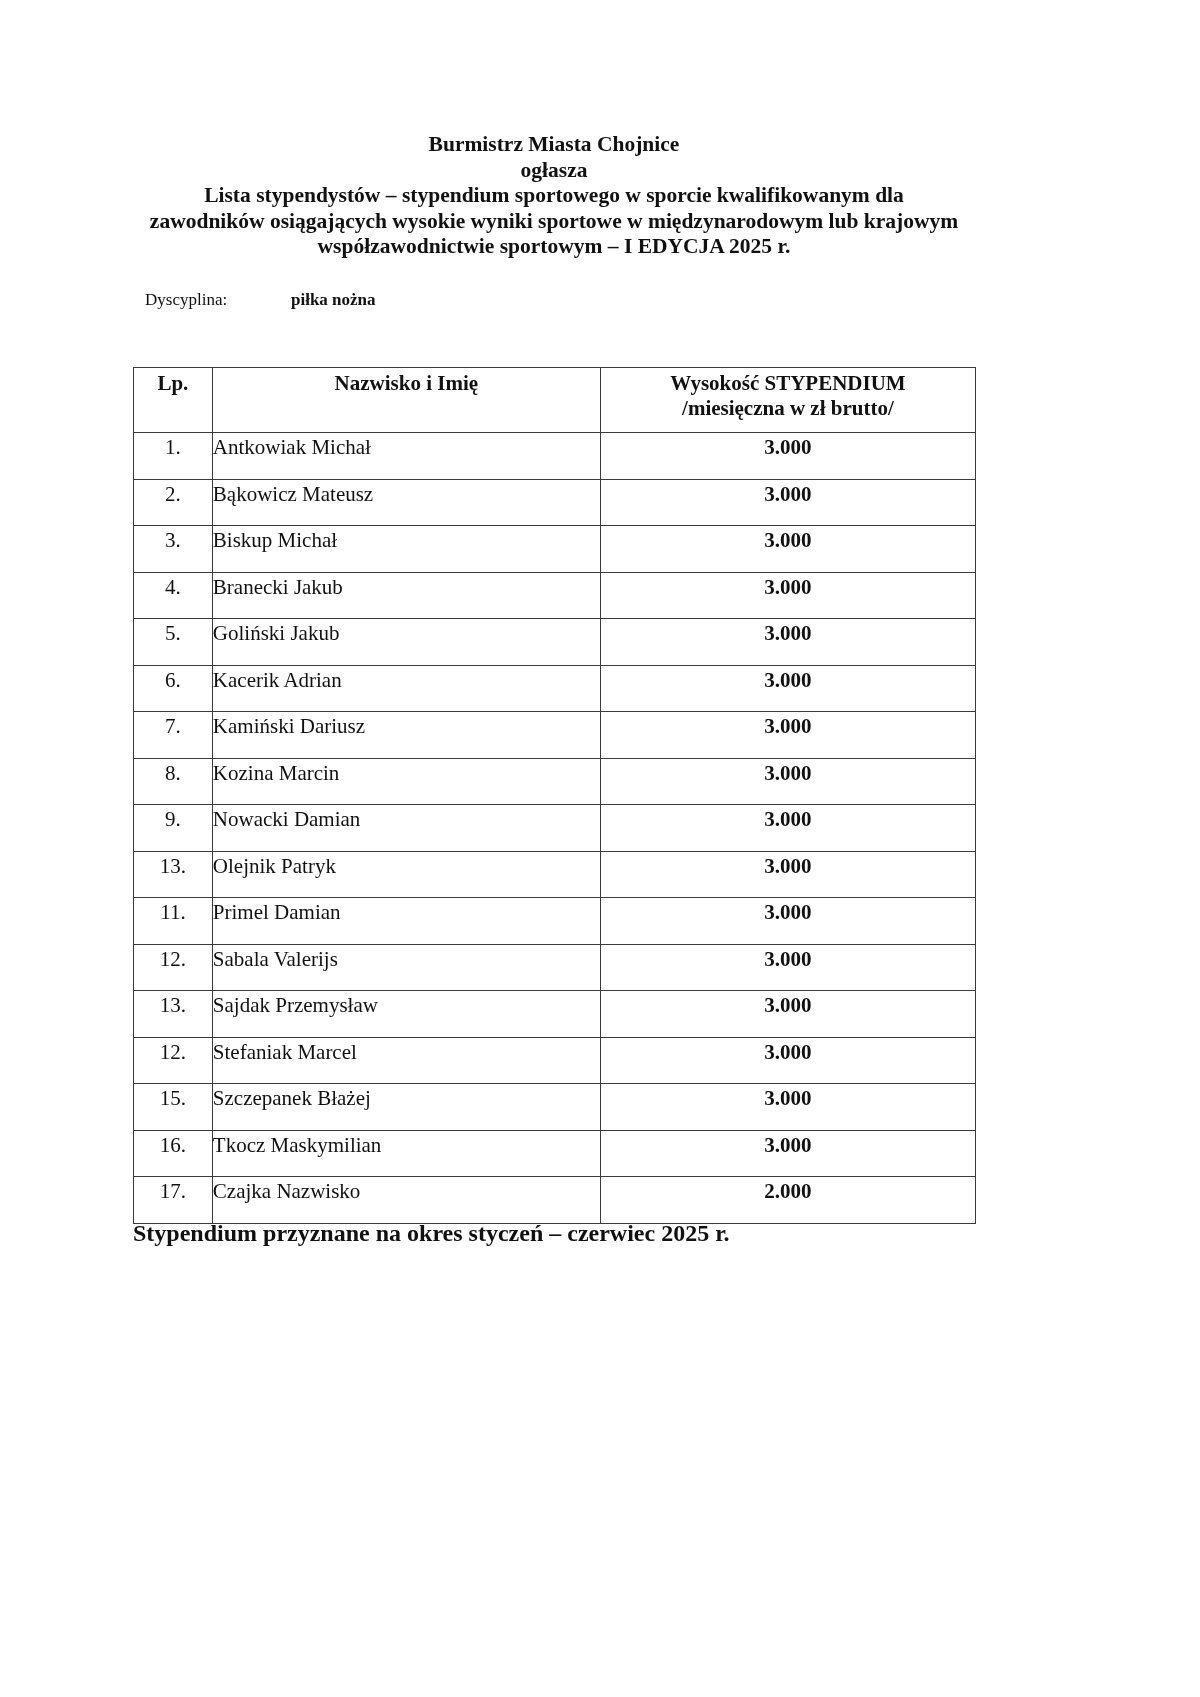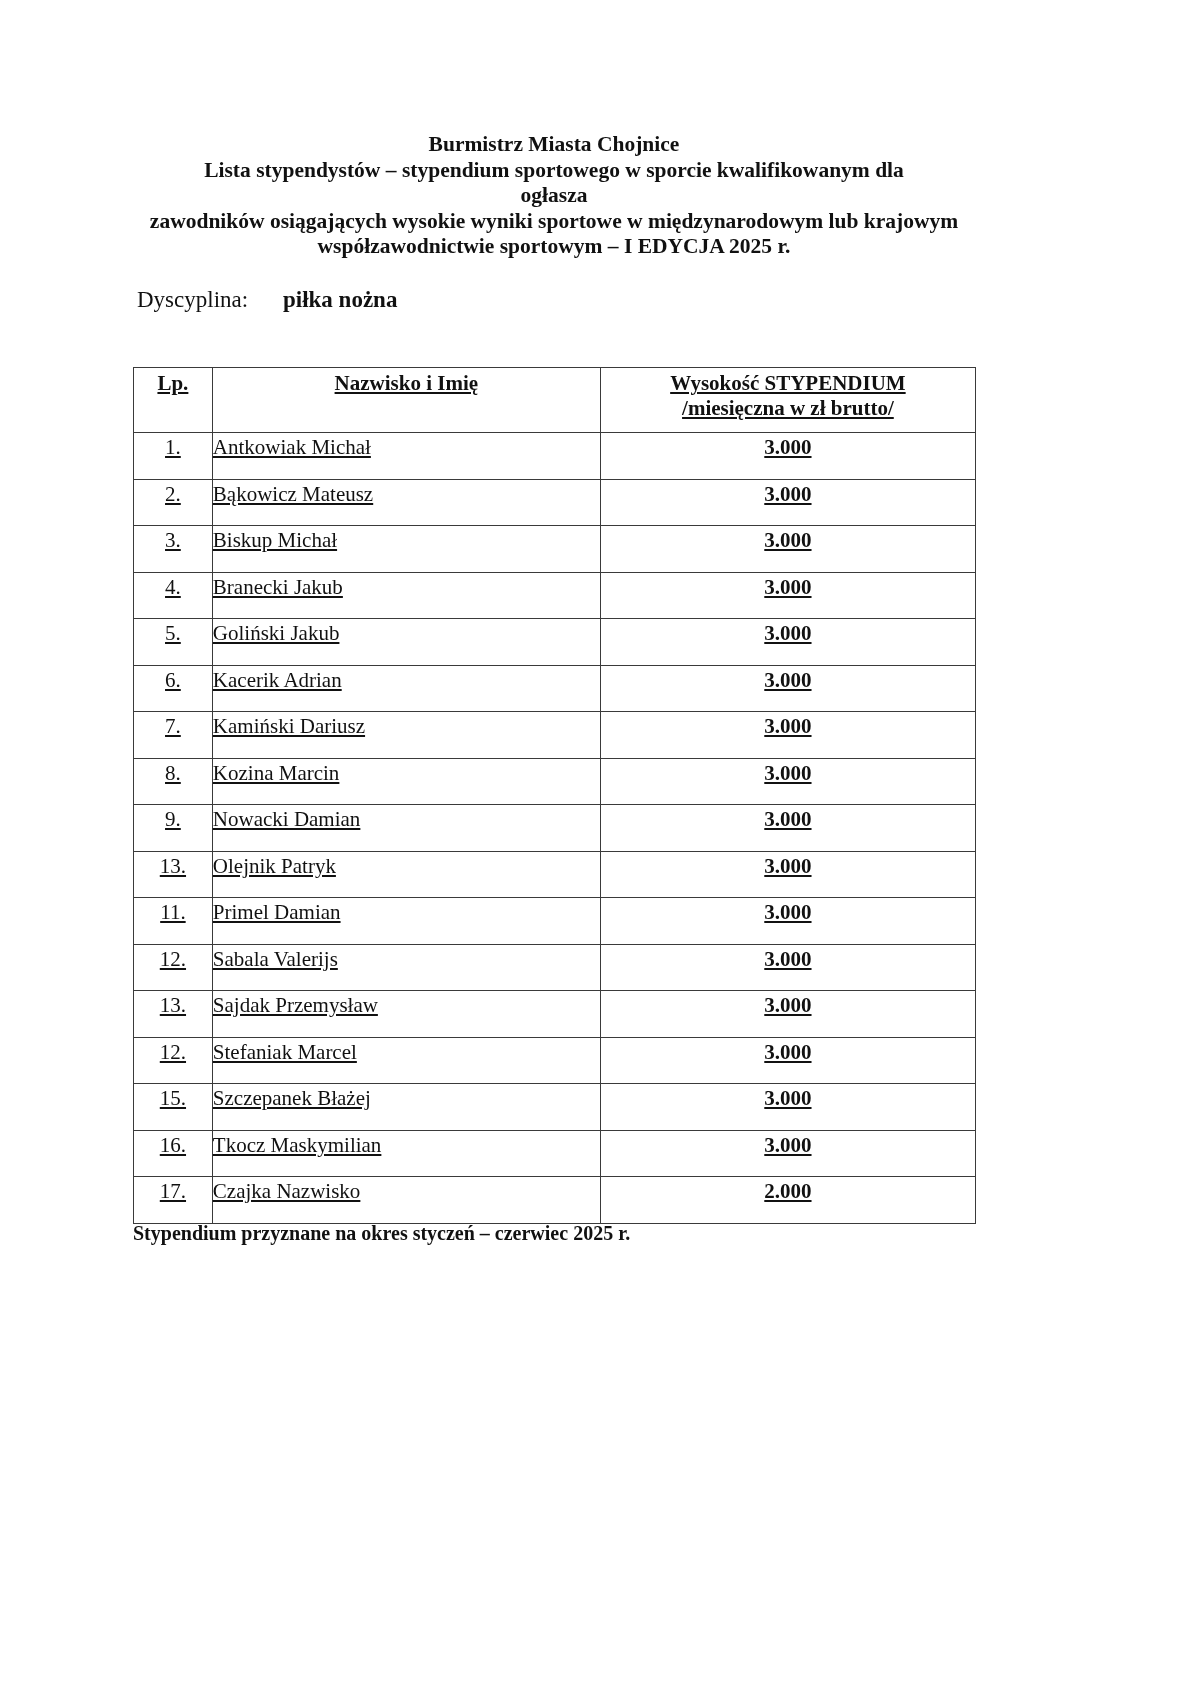--- a/index.html
+++ b/index.html
@@ -26,42 +26,41 @@
       width: 842px;
       top: 132px;
       text-align: center;
       font-weight: bold;
       font-size: 21.5px;
       line-height: 25.5px;
     }
     .heading div { white-space: nowrap; }
     .meta {
       position: absolute;
-      left: 137px;
+      left: 145px;
       top: 287px;
-      font-size: 23px;
+      font-size: 17px;
       line-height: 26px;
     }
     .meta-row { white-space: nowrap; }
     .meta-label { display: inline-block; }
     .meta-label.disc { width: 146px; }
     .meta-value { font-weight: bold; }
     table.list {
       position: absolute;
       left: 133px;
       top: 367px;
       width: 843px;
       border-collapse: collapse;
       font-size: 21px;
     }
     table.list th, table.list td {
       border: 1.6px solid #3a3a3a;
       vertical-align: top;
       padding: 0;
-      text-decoration: underline;
     }
     table.list th {
       font-weight: bold;
       text-align: center;
       height: 61px;
       padding-top: 3px;
       line-height: 25px;
     }
     .col-lp { width: 78px; }
     .col-name { width: 388px; }
@@ -72,34 +71,34 @@
       padding-top: 1px;
     }
     td.lp { text-align: center; }
     td.name { padding-left: 10px; }
     td.amt { text-align: center; font-weight: bold; }
     .footer-note {
       position: absolute;
       left: 133px;
       top: 1220px;
       font-weight: bold;
-      font-size: 20px;
+      font-size: 24px;
       line-height: 26px;
       white-space: nowrap;
     }
   </style>
 </head>
 <body>
 
 <div class="page">
 
   <div class="heading">
     <div>Burmistrz Miasta Chojnice</div>
+    <div>ogłasza</div>
     <div>Lista stypendystów – stypendium sportowego  w sporcie kwalifikowanym dla</div>
-    <div>ogłasza</div>
     <div>zawodników osiągających wysokie wyniki sportowe w międzynarodowym lub krajowym</div>
     <div>współzawodnictwie sportowym – I EDYCJA 2025 r.</div>
   </div>
 
   <div class="meta">
     <div class="meta-row">
       <span class="meta-label disc">Dyscyplina:</span><span class="meta-value">piłka nożna</span>
     </div>
   </div>
 

